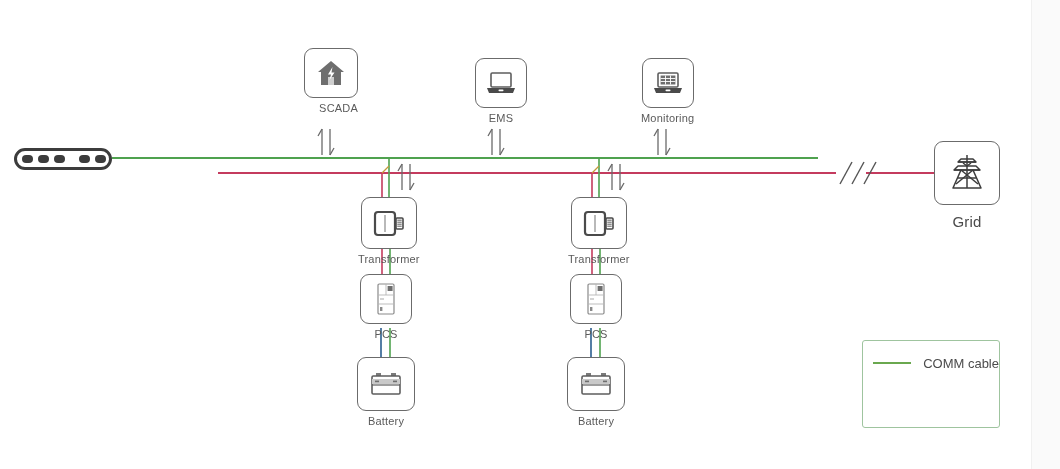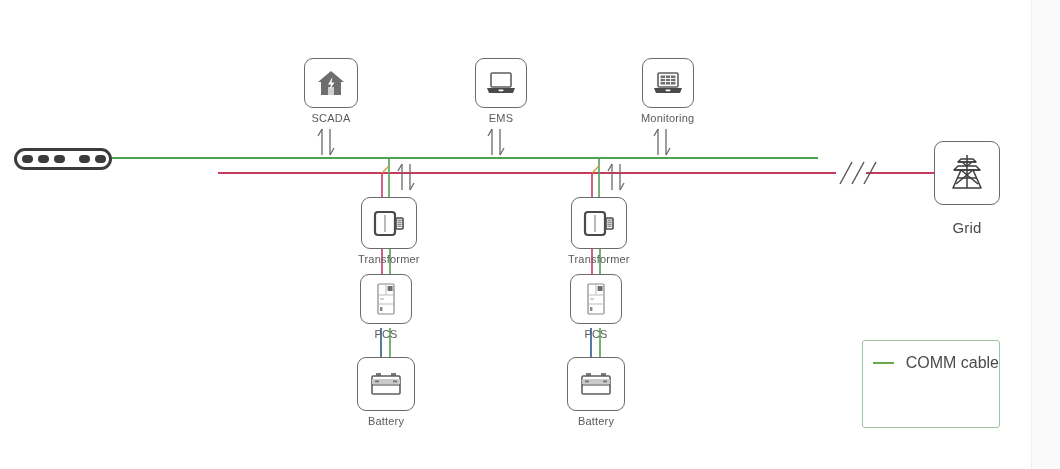--- a/index.html
+++ b/index.html
@@ -49,21 +49,21 @@
     box-sizing: border-box;
   }
   .node .caption {
     margin-top: 4px;
     color: #5a5a5a;
     text-align: center;
     white-space: nowrap;
     font-size: 11px;
     letter-spacing: .2px;
   }
-  .node.big .caption { font-size: 15px; color: #4a4a4a; margin-top: 14px; }
+  .node.big .caption { font-size: 15px; color: #4a4a4a; margin-top: 8px; }
 
   .box-54 { width: 54px; height: 50px; }
   .box-52 { width: 52px; height: 50px; }
   .box-56 { width: 56px; height: 52px; }
   .box-58 { width: 58px; height: 54px; }
   .box-66 { width: 66px; height: 64px; }
 
   
   #left-pill {
     position: absolute;
@@ -107,21 +107,21 @@
   }
   .legend-row .swatch {
     width: 46px;
     height: 0;
     border-top-width: 2px;
     border-top-style: solid;
     margin-left: 10px;
   }
   .legend-row .lbl {
     margin-left: 12px;
-    font-size: 16px;
+    font-size: 13px;
     color: #4b4b4b;
     white-space: nowrap;
   }
 
   .ico { display:block; }
 </style>
 </head>
 <body>
 
 <div id="stage">
@@ -198,21 +198,21 @@
   </svg>
 
   <div id="left-pill">
     <span class="dot"></span>
     <span class="dot"></span>
     <span class="dot"></span>
     <span class="dot gap"></span>
     <span class="dot"></span>
   </div>
 
-  <div class="node" style="left:304px; top:58px;">
+  <div class="node" style="left:304px; top:48px;align-items:flex-end;">
     <div class="box box-54">
       <svg class="ico" width="32" height="30" viewBox="0 0 32 30">
         <path d="M16 3 L29 14 L26 14 L26 27 L6 27 L6 14 L3 14 Z" fill="#6e6e6e"></path>
         <rect x="13" y="19" width="6" height="8" fill="#cfcfcf"></rect>
         <path d="M17.5 9 L13 16.5 L16 16.5 L14.5 22 L19.5 14.5 L16.5 14.5 Z" fill="#ffffff"></path>
       </svg>
     </div>
     <div class="caption">SCADA</div>
   </div>
 

